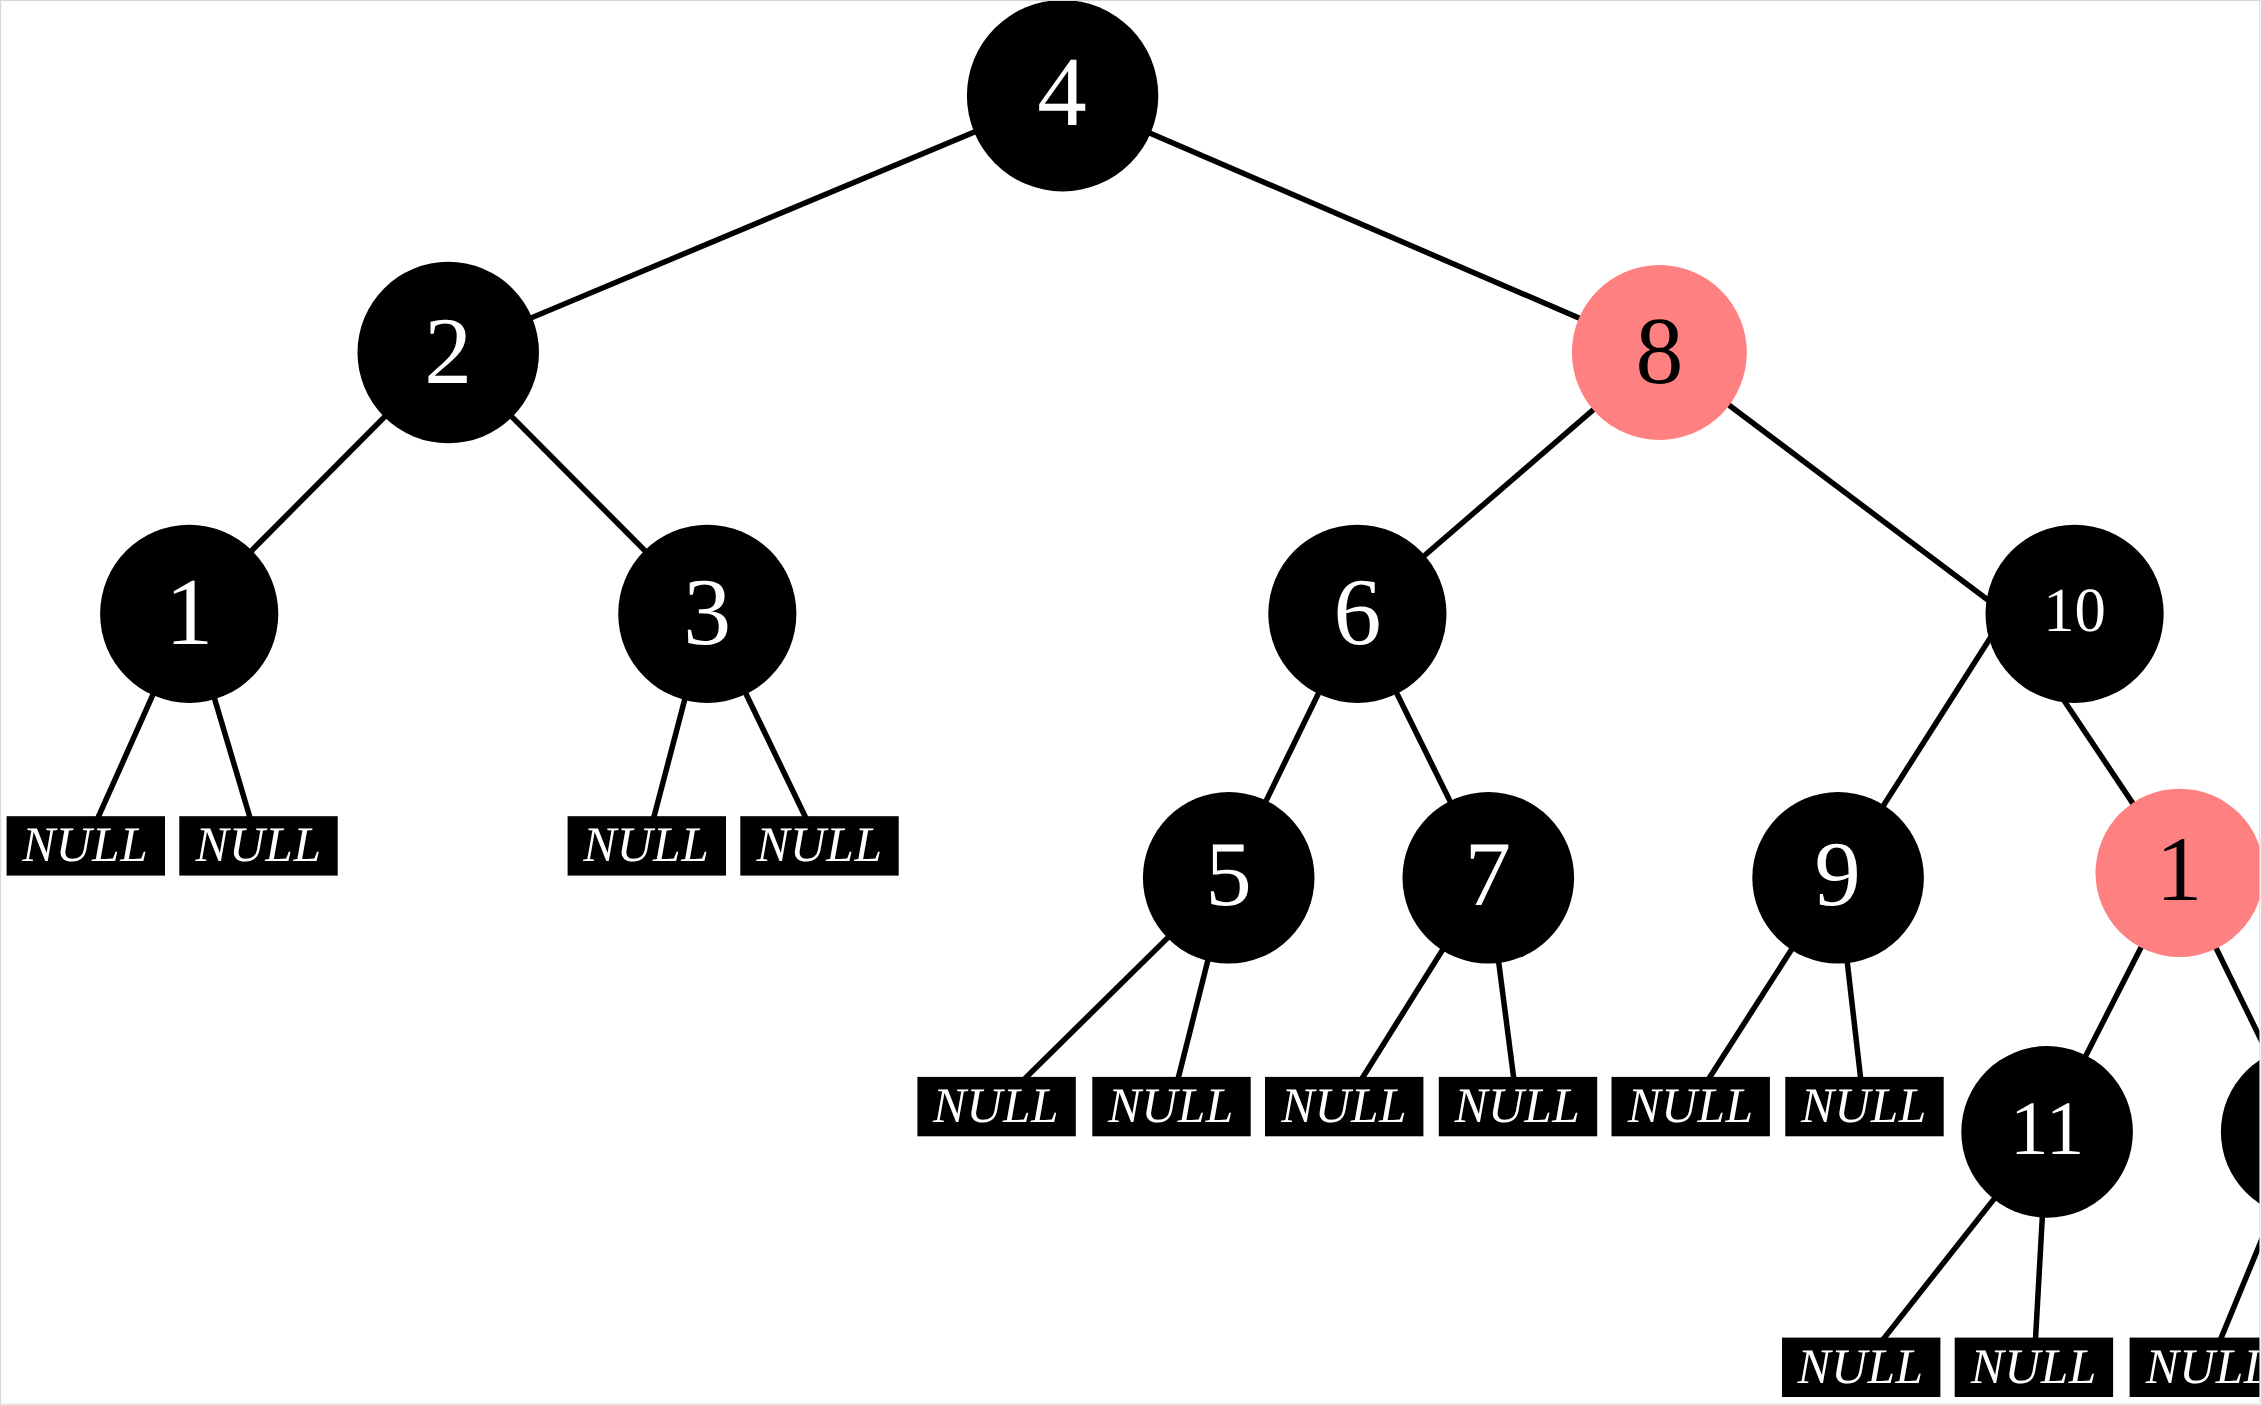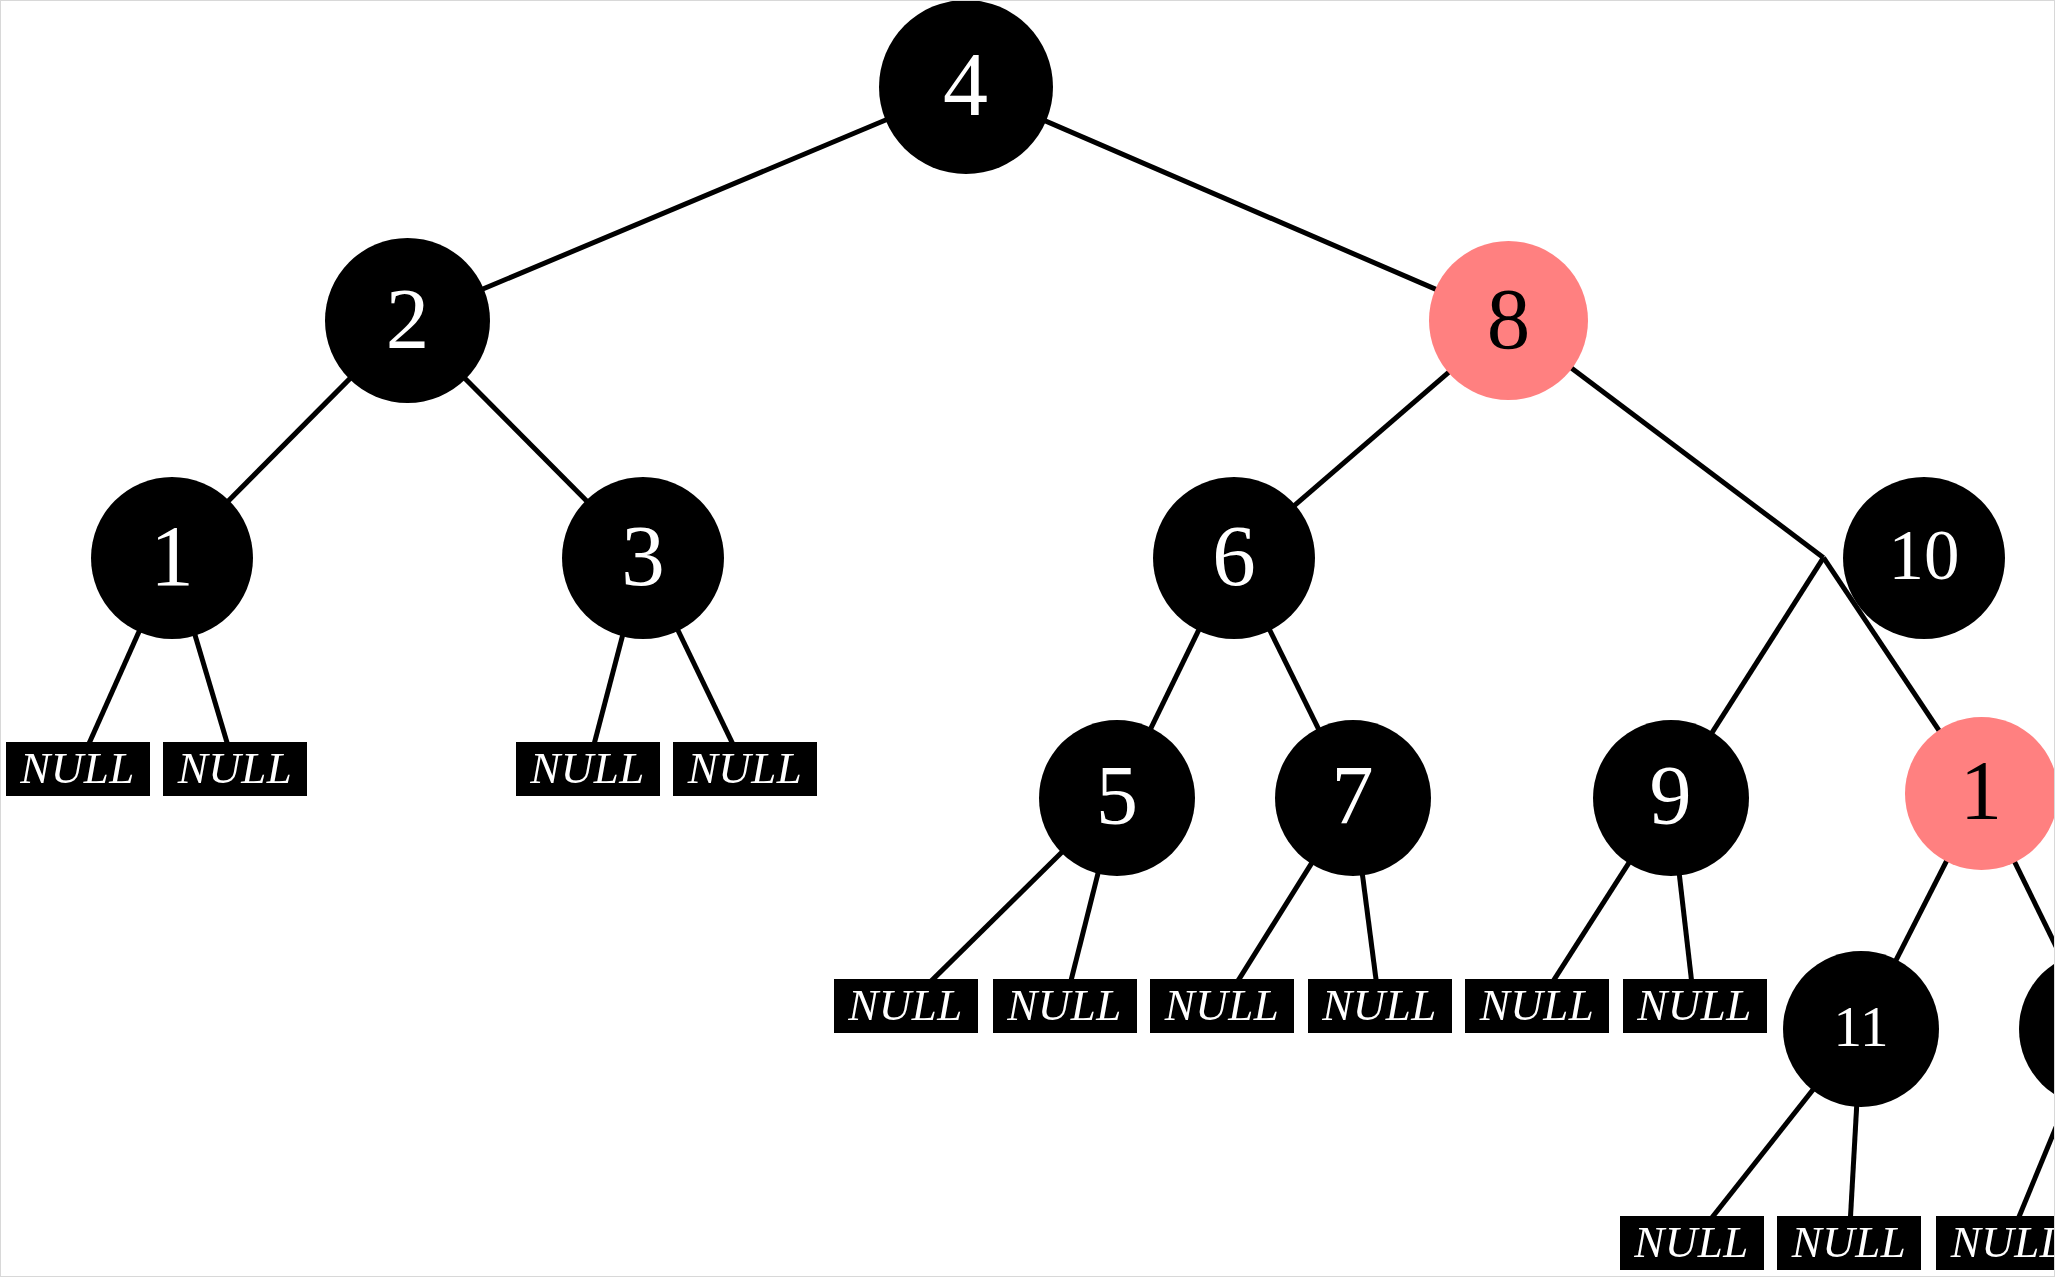--- a/index.html
+++ b/index.html
@@ -142,35 +142,35 @@
       </div>
       <div class="node" style="left: 90px; top: 475.686px; width: 162px; height: 162.063px; background: rgb(0, 0, 0); color: rgb(255, 255, 255); font-size: 87.0341px;">
         <span class="node-label">1</span>
       </div>
       <div class="node" style="left: 561px; top: 475.686px; width: 162px; height: 162.063px; background: rgb(0, 0, 0); color: rgb(255, 255, 255); font-size: 87.0341px;">
         <span class="node-label">3</span>
       </div>
       <div class="node" style="left: 1152px; top: 475.686px; width: 162px; height: 162.063px; background: rgb(0, 0, 0); color: rgb(255, 255, 255); font-size: 87.0341px;">
         <span class="node-label">6</span>
       </div>
-      <div class="node" style="left: 1842px; top: 475.686px; width: 162px; height: 162.063px; background: rgb(0, 0, 0); color: rgb(255, 255, 255); font-size: 71px;">
+      <div class="node" style="left: 1804px; top: 475.686px; width: 162px; height: 162.063px; background: rgb(0, 0, 0); color: rgb(255, 255, 255); font-size: 57px;">
         <span class="node-label">10</span>
       </div>
       <div class="node" style="left: 1038px; top: 718.781px; width: 156px; height: 156.061px; background: rgb(0, 0, 0); color: rgb(255, 255, 255); font-size: 84.0329px;">
         <span class="node-label">5</span>
       </div>
       <div class="node" style="left: 1273.5px; top: 718.781px; width: 156px; height: 156.061px; background: rgb(0, 0, 0); color: rgb(255, 255, 255); font-size: 84.0329px;">
         <span class="node-label">7</span>
       </div>
       <div class="node" style="left: 1591.5px; top: 718.781px; width: 156px; height: 156.061px; background: rgb(0, 0, 0); color: rgb(255, 255, 255); font-size: 84.0329px;">
         <span class="node-label">9</span>
       </div>
       <div class="node" style="left: 1903.5px; top: 715.78px; width: 153px; height: 153.06px; background: rgb(255, 128, 128); color: rgb(0, 0, 0); font-size: 84.0329px;">
         <span class="node-label">1</span>
       </div>
-      <div class="node" style="left: 1782px; top: 949.872px; width: 156px; height: 156.061px; background: rgb(0, 0, 0); color: rgb(255, 255, 255); font-size: 57px;">
+      <div class="node" style="left: 1782px; top: 949.872px; width: 156px; height: 156.061px; background: rgb(0, 0, 0); color: rgb(255, 255, 255); font-size: 70px;">
         <span class="node-label">11</span>
       </div>
       <div class="node" style="left: 2017.5px; top: 949.872px; width: 156px; height: 156.061px; background: rgb(0, 0, 0); color: rgb(255, 255, 255); font-size: 84.0329px;">
         <span class="node-label">13</span>
       </div>
     </div>
 </div>
 
 </body></html>

